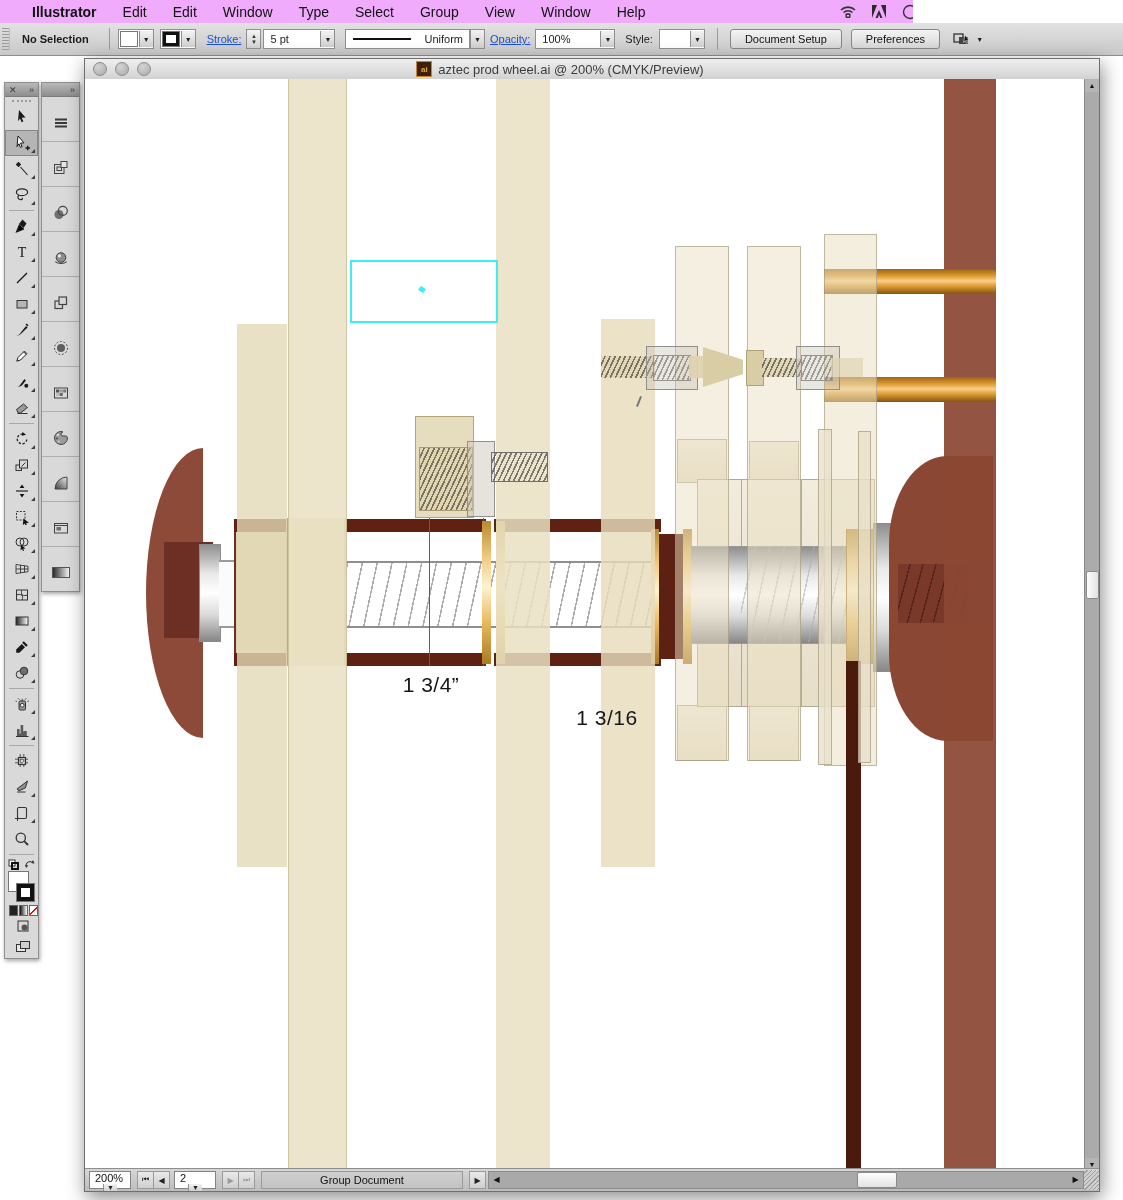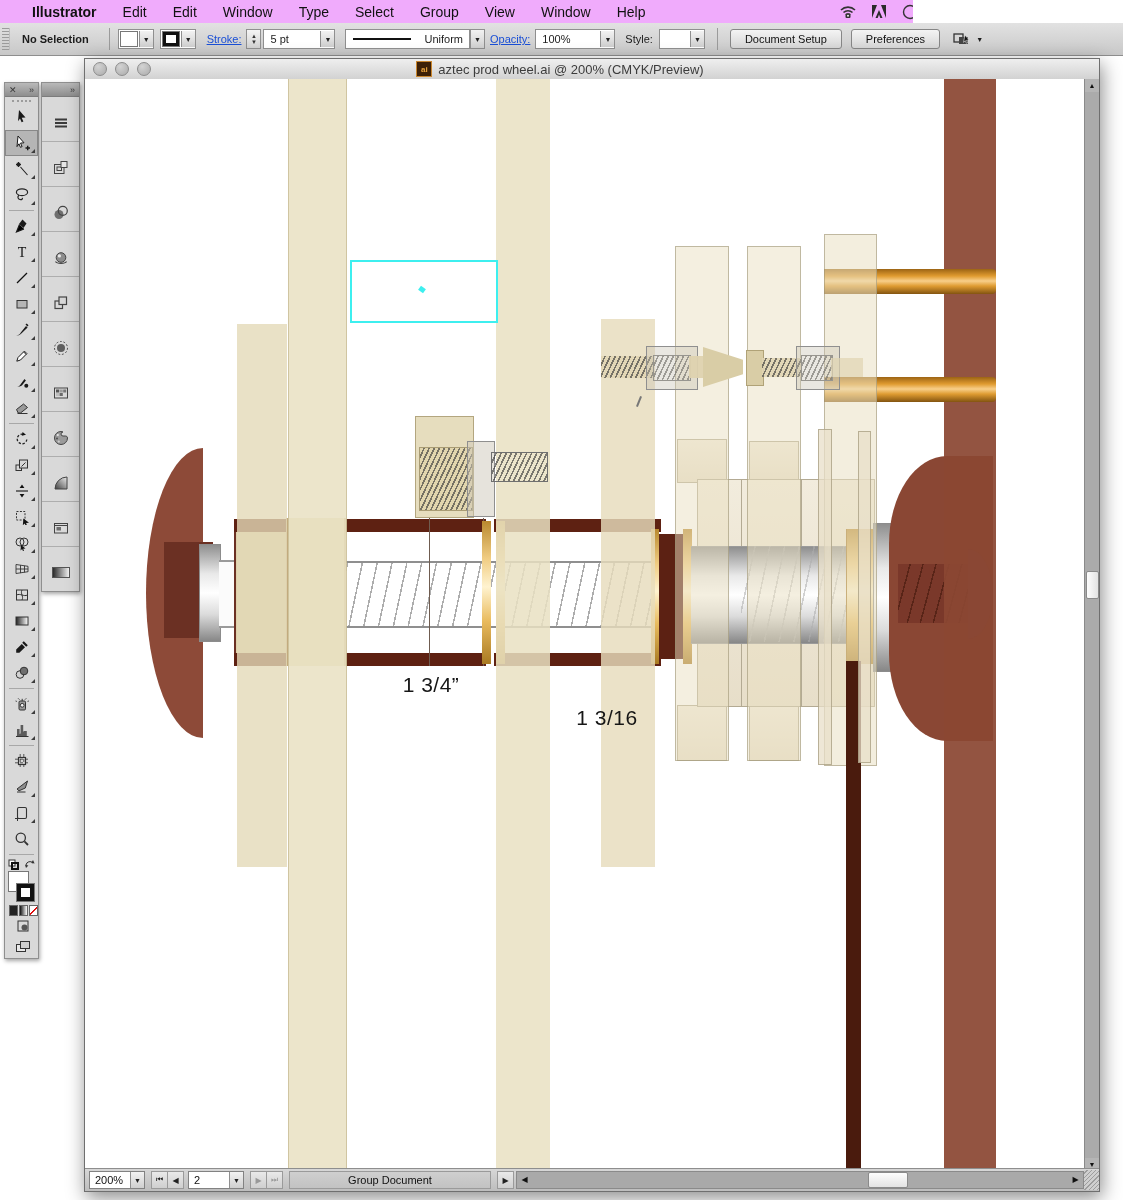--- a/index.html
+++ b/index.html
@@ -58,21 +58,21 @@
   #titlebar .ttl{flex:0 0 auto;margin:0 auto;display:flex;align-items:center;}
   .aiico{width:14px;height:14px;background:#3d2006;border:1px solid #c9862e;color:#e8a33d;font-size:8px;font-weight:700;
     display:flex;align-items:center;justify-content:center;margin-right:6px;}
   #canvas{position:absolute;left:0;top:20px;width:1000px;height:1092px;background:#fff;overflow:hidden;border-right:1px solid #9a9a9a;}
   
   #vscroll{position:absolute;right:0;top:20px;width:14px;height:1092px;background:#ababab;border-left:1px solid #8a8a8a;}
   .sbtn{position:absolute;left:0;width:14px;height:13px;background:#b5b5b5;display:flex;align-items:center;justify-content:center;font-size:7px;color:#111;}
   .vthumb{position:absolute;left:1px;width:11px;height:26px;background:linear-gradient(90deg,#fdfdfd,#e2e2e2);border:1px solid #8a8a8a;border-radius:2px;}
   #statusbar{position:absolute;left:0;bottom:0;width:1014px;height:22px;background:linear-gradient(180deg,#d7d7d7,#bdbdbd);
     border-top:1px solid #8e8e8e;display:flex;align-items:center;font-size:11px;color:#111;}
-  .scombo{display:flex;align-items:center;border:1px solid #828282;background:#fff;height:16px;margin-left:4px;}
+  .scombo{display:flex;align-items:center;border:1px solid #828282;background:#fff;height:16px;margin-left:4px;flex-direction:column;}
   .scombo .val{padding:0 5px;min-width:30px;}
   .navbtn{width:15px;height:16px;border:1px solid #9a9a9a;border-left:none;background:linear-gradient(180deg,#e9e9e9,#cfcfcf);
     display:flex;align-items:center;justify-content:center;font-size:8px;color:#222;}
   .navbtn.first{border-left:1px solid #9a9a9a;margin-left:6px;}
   .navbtn.off{color:#999;}
   #statusfield{flex:0 0 200px;height:16px;border:1px solid #9a9a9a;background:linear-gradient(180deg,#cfcfcf,#c2c2c2);
     margin-left:6px;display:flex;align-items:center;justify-content:center;}
   #hscroll{flex:1;height:16px;background:#a9a9a9;border:1px solid #8a8a8a;position:relative;margin-left:2px;}
   .hthumb{position:absolute;top:0;left:62%;width:38px;height:14px;background:linear-gradient(180deg,#fdfdfd,#e3e3e3);border:1px solid #8a8a8a;border-radius:2px;}
   .harrow{position:absolute;top:1px;width:13px;height:13px;font-size:8px;color:#111;display:flex;align-items:center;justify-content:center;}

